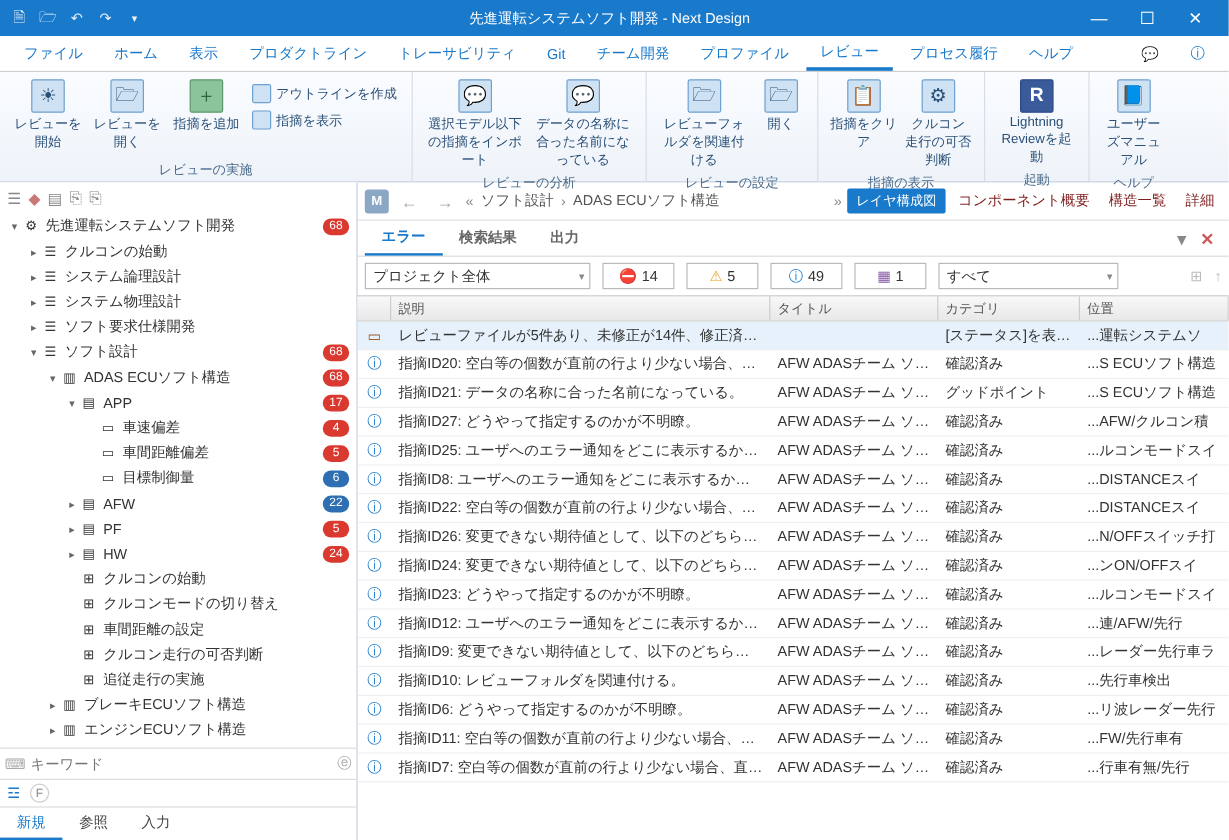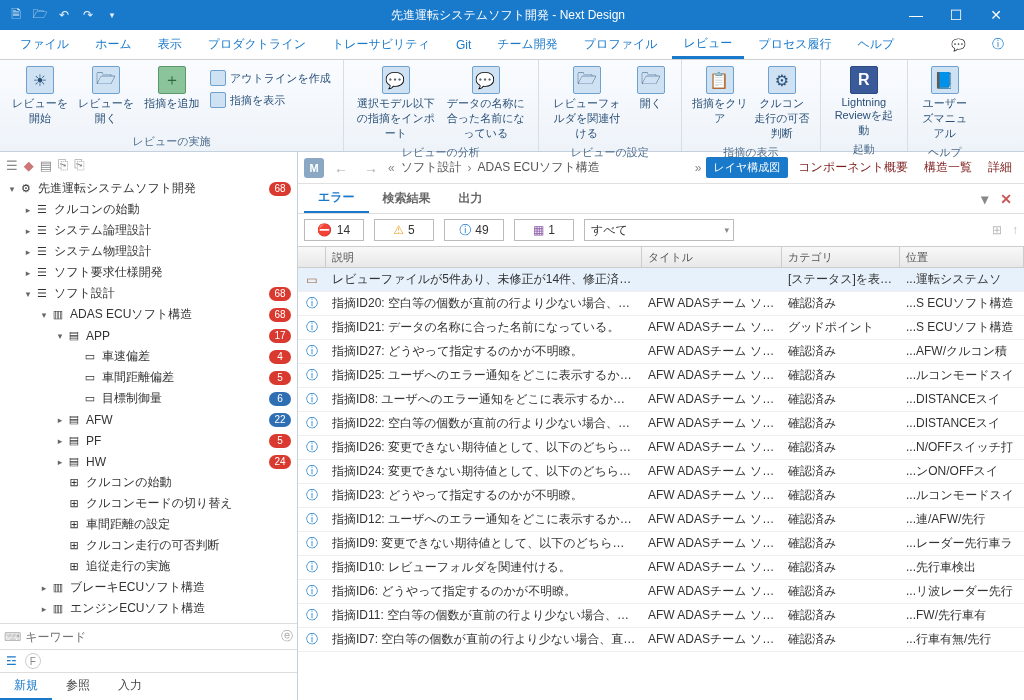--- a/index.html
+++ b/index.html
@@ -354,20 +354,21 @@
     </div>
     <div class="subtabs">
       <div class="tab active">エラー</div>
       <div class="tab">検索結果</div>
       <div class="tab">出力</div>
       <div class="spacer"></div>
       <div class="tbtn">▾</div>
       <div class="tbtn" style="color:#c55">✕</div>
     </div>
     <div class="filterbar">
+      <div class="drop" style="width:188px">プロジェクト全体</div>
       <div class="stat">
           <span style="color:#d9392f">⛔</span>
           <span>14</span>
         </div>
       <div class="stat">
           <span style="color:#e8a020">⚠</span>
           <span>5</span>
         </div>
       <div class="stat">
           <span style="color:#1979ca">ⓘ</span>

